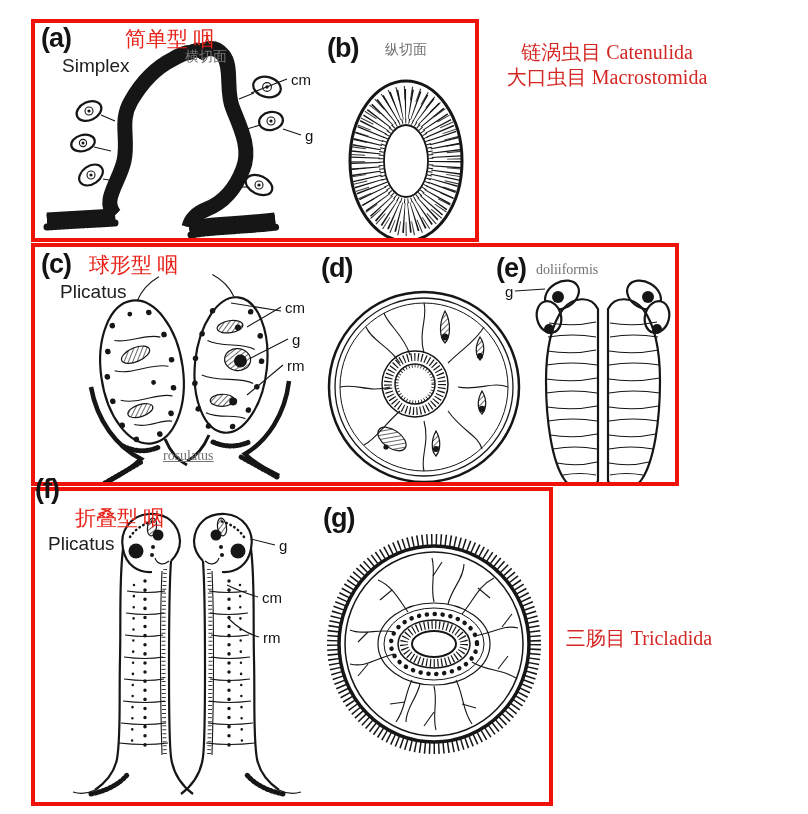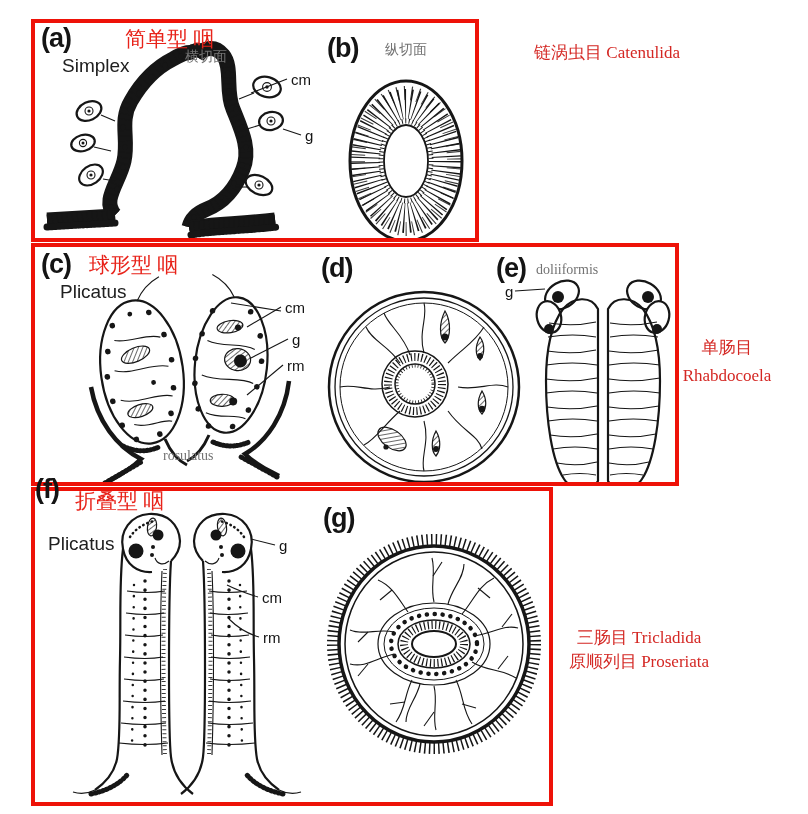--- a/index.html
+++ b/index.html
@@ -3,21 +3,21 @@
 <meta charset="utf-8">
 <style>
   html,body{margin:0;padding:0;background:#fff;}
   .stage{position:relative;width:808px;height:814px;background:#fff;overflow:hidden;
          font-family:"Liberation Sans",sans-serif;}
   .rbox{position:absolute;box-sizing:border-box;border:4px solid #ee1208;background:#fff;}
   .letter{position:absolute;font-weight:bold;font-size:27px;color:#141414;letter-spacing:-1px;line-height:1;}
   .cn{position:absolute;font-family:"Liberation Serif",serif;font-size:21px;color:#e8231a;line-height:1;white-space:pre;}
   .latin{position:absolute;font-size:19px;color:#202020;line-height:1;text-align:center;}
   .note{position:absolute;font-family:"Liberation Serif",serif;font-size:14px;color:#737373;line-height:1;white-space:pre;}
-  .taxa{position:absolute;font-family:"Liberation Serif",serif;font-size:17px;color:#d42723;text-align:center;}
+  .taxa{position:absolute;font-family:"Liberation Serif",serif;font-size:20px;color:#d42723;text-align:center;}
   .taxa .tl{line-height:25px;}
   svg.draw{position:absolute;left:0;top:0;}
   svg text{font-family:"Liberation Sans",sans-serif;font-size:15px;fill:#141414;}
   .o{fill:none;stroke:#161616;stroke-width:2.2px;}
   .t{fill:none;stroke:#161616;stroke-width:1.1px;}
   .hz{fill:none;stroke:#161616;}
   .dr{fill:none;stroke:#161616;stroke-linecap:round;}
   .bk{fill:#161616;stroke:none;}
   .wh{fill:#fff;stroke:none;}
   .whs{fill:#fff;stroke:#161616;stroke-width:2.2px;}
@@ -325,21 +325,21 @@
         <path class="o" d="M556,238 C555,248 550,252 550,242"></path>
         <path class="o" d="M580,238 C581,248 586,252 586,242"></path>
         <path class="t" d="M550,242 C558,239 578,239 586,242"></path>
       </g>
       <path class="t" d="M480,44 L510,42"></path>
       <text x="470" y="50">g</text>
     </svg>
     <div class="letter" style="left:6px;top:4px;">(c)</div>
     <div class="cn" style="left:54px;top:8px;">球形型 咽</div>
     <div class="latin" style="left:25px;top:35px;">Plicatus</div>
-    <div class="note" style="left:128px;top:202px;">rosulatus</div>
+    <div class="note" style="left:128px;top:202px;text-decoration:underline;">rosulatus</div>
     <div class="letter" style="left:286px;top:8px;">(d)</div>
     <div class="letter" style="left:461px;top:8px;">(e)</div>
     <div class="note" style="left:501px;top:16px;">doliiformis</div>
   </div>
 
   <div class="rbox" style="left:31px;top:487px;width:522px;height:319px;">
     <svg class="draw" width="514" height="311" viewBox="0 0 514 311">
       <defs>
         <pattern id="hp3" width="4" height="4" patternUnits="userSpaceOnUse" patternTransform="rotate(45)">
           <line x1="0" y1="0" x2="0" y2="4" stroke="#161616" stroke-width="1.3"></line>
@@ -445,31 +445,27 @@
         </g>
         <ellipse class="hz" stroke-width="1.2" rx="56" ry="41"></ellipse>
         <ellipse class="hz" stroke-width="1" rx="50" ry="36"></ellipse>
         <ellipse class="dr" stroke-width="4.5" stroke-dasharray="0.1 7.8" rx="43" ry="30"></ellipse>
         <ellipse class="hz" stroke-width="1.5" rx="36" ry="24"></ellipse>
         <ellipse class="hz" stroke-width="8" stroke-dasharray="1.2 2.6" rx="30" ry="19"></ellipse>
         <ellipse class="hz" stroke-width="2" fill="#fff" rx="22" ry="13"></ellipse>
       </g>
     </svg>
     <div class="latin" style="left:13px;top:43px;">Plicatus</div>
-    <div class="cn" style="left:40px;top:0;">折叠型 咽</div>
+    <div class="cn" style="left:40px;top:17px;">折叠型 咽</div>
     <div class="letter" style="left:288px;top:14px;">(g)</div>
   </div>
 
   <div class="letter" style="left:35px;top:476px;z-index:3;">(f)</div>
 
   <div class="taxa" style="left:487px;top:40px;width:240px;">
     <div class="tl">链涡虫目 Catenulida</div>
-  </div>
-  <div class="taxa" style="left:657px;top:334px;width:140px;">
-    <div style="line-height:28px;">单肠目</div>
-    <div style="line-height:28px;">Rhabdocoela</div>
+    <div class="tl">大口虫目 Macrostomida</div>
   </div>
   <div class="taxa" style="left:548px;top:626px;width:182px;">
     <div class="tl" style="line-height:24px;">三肠目 Tricladida</div>
-    <div class="tl" style="line-height:24px;">原顺列目 Proseriata</div>
   </div>
 
 </div>
 
 </body></html>

